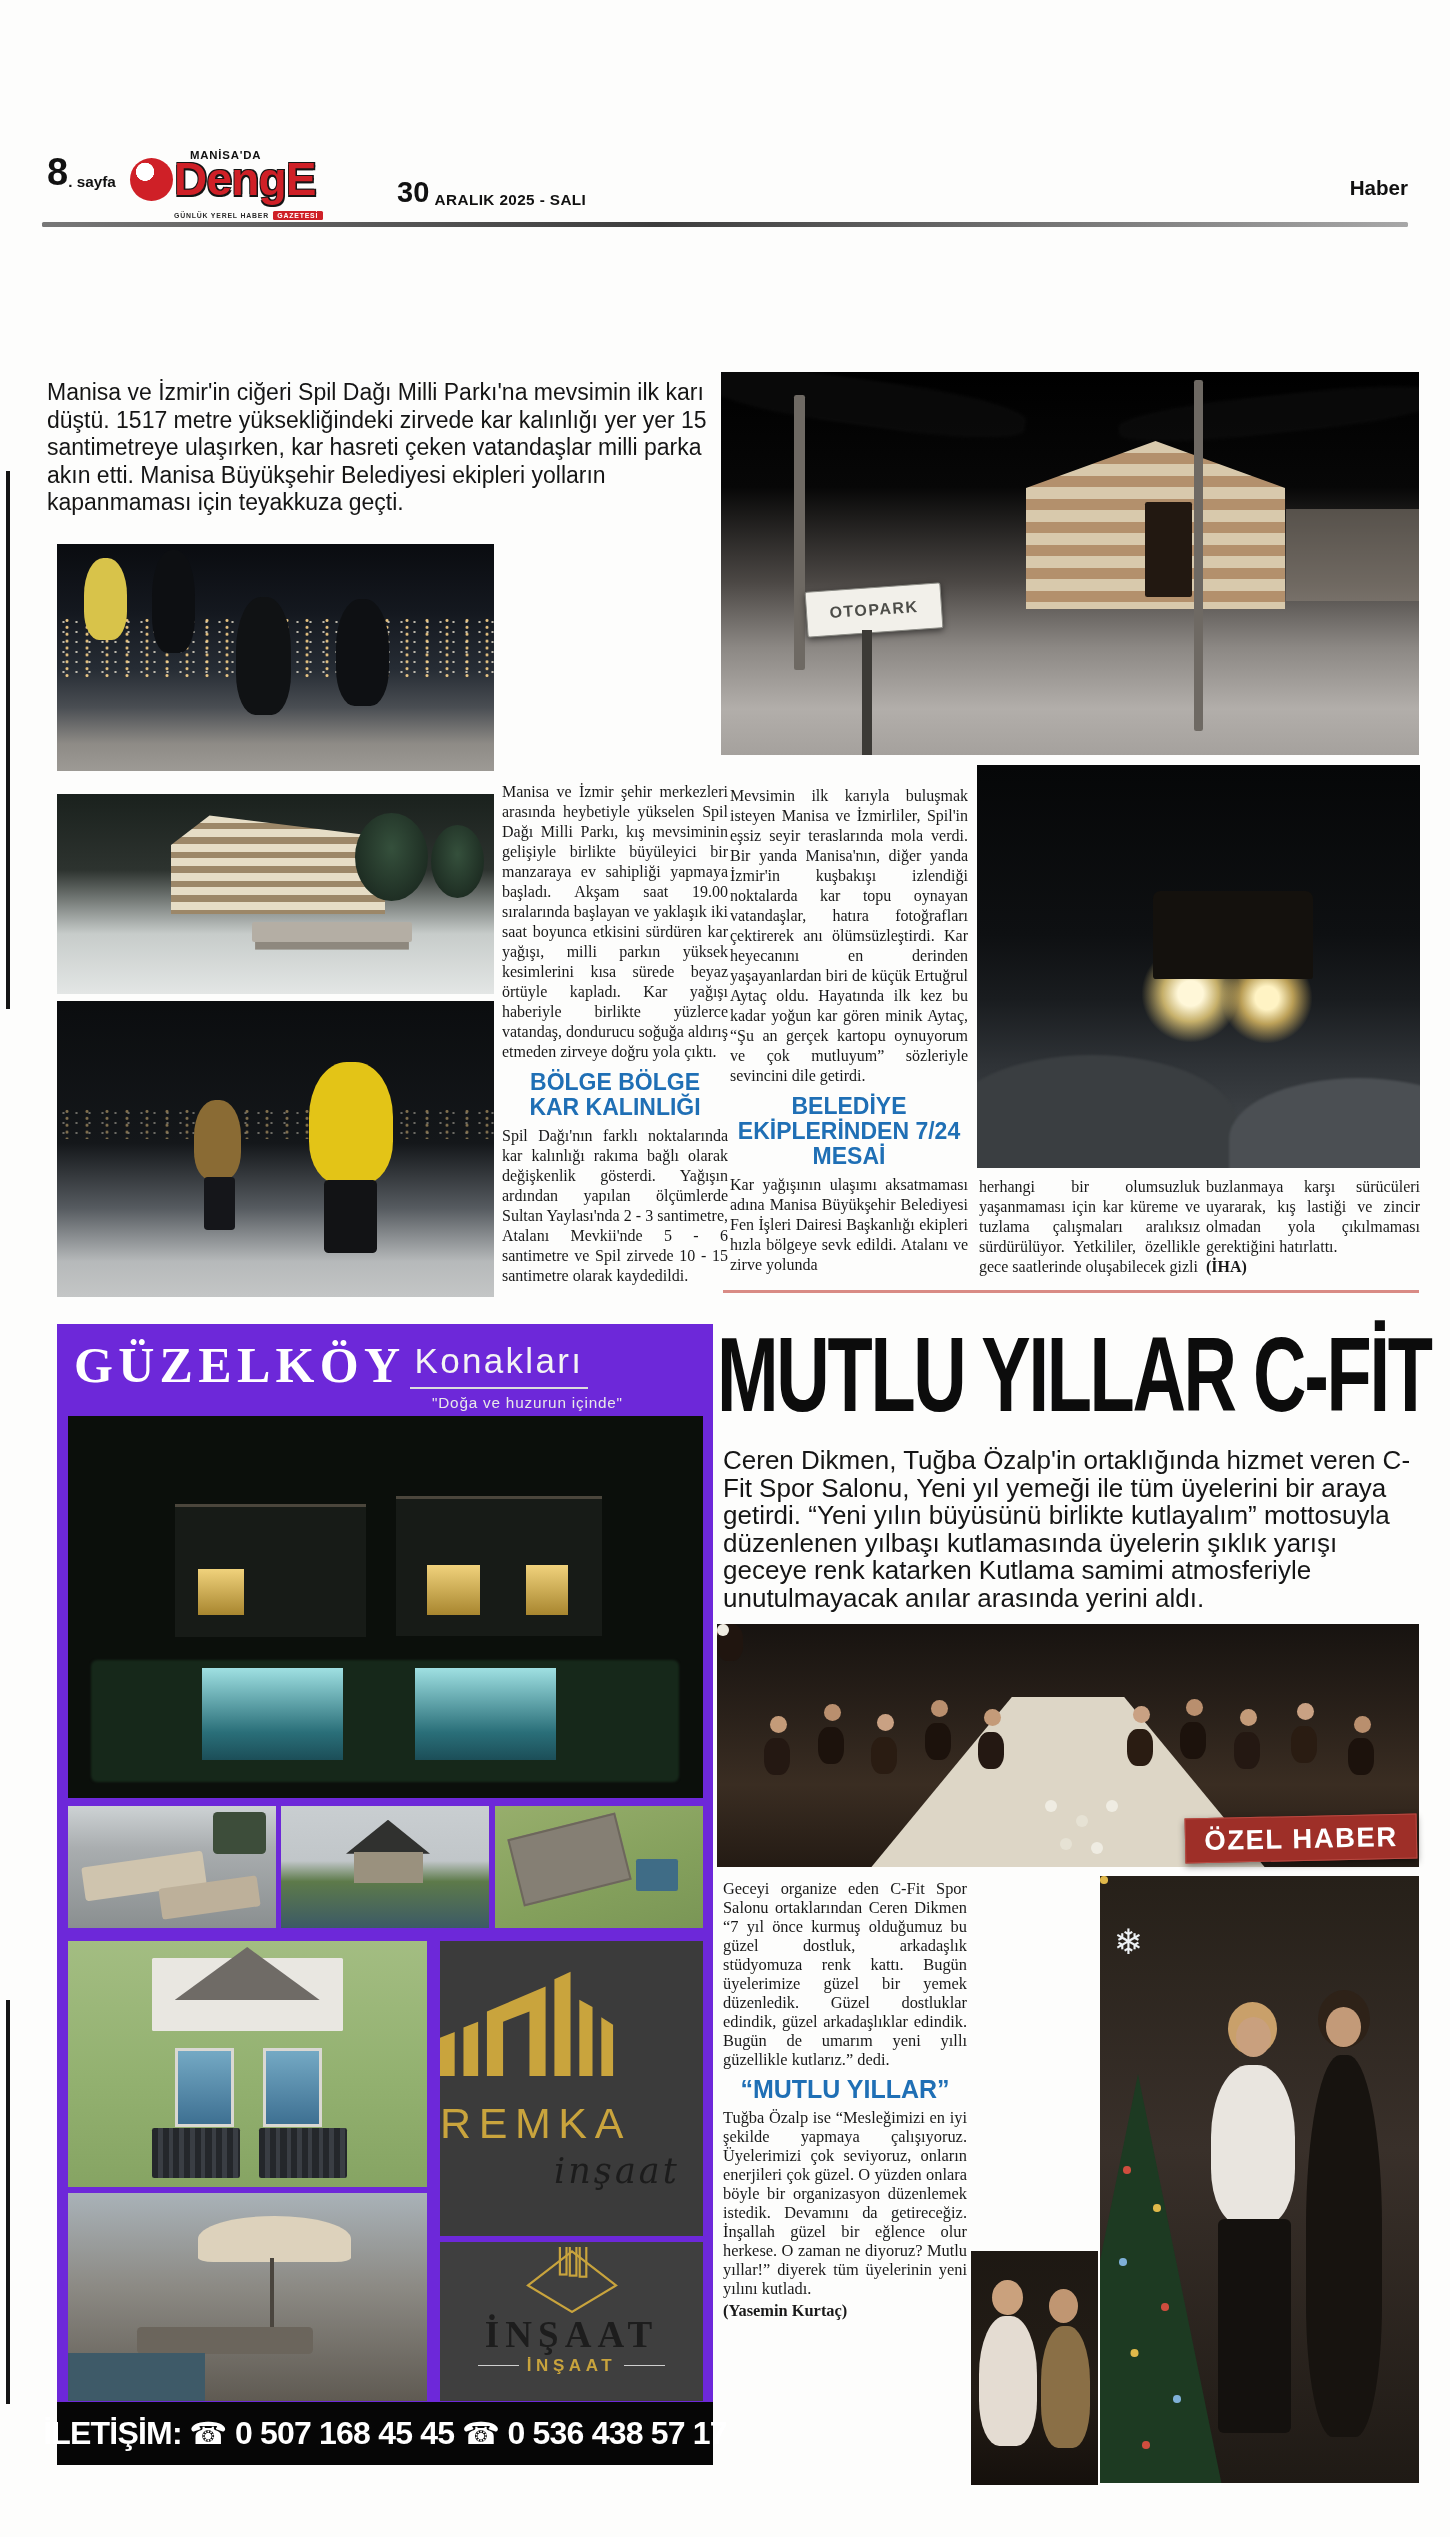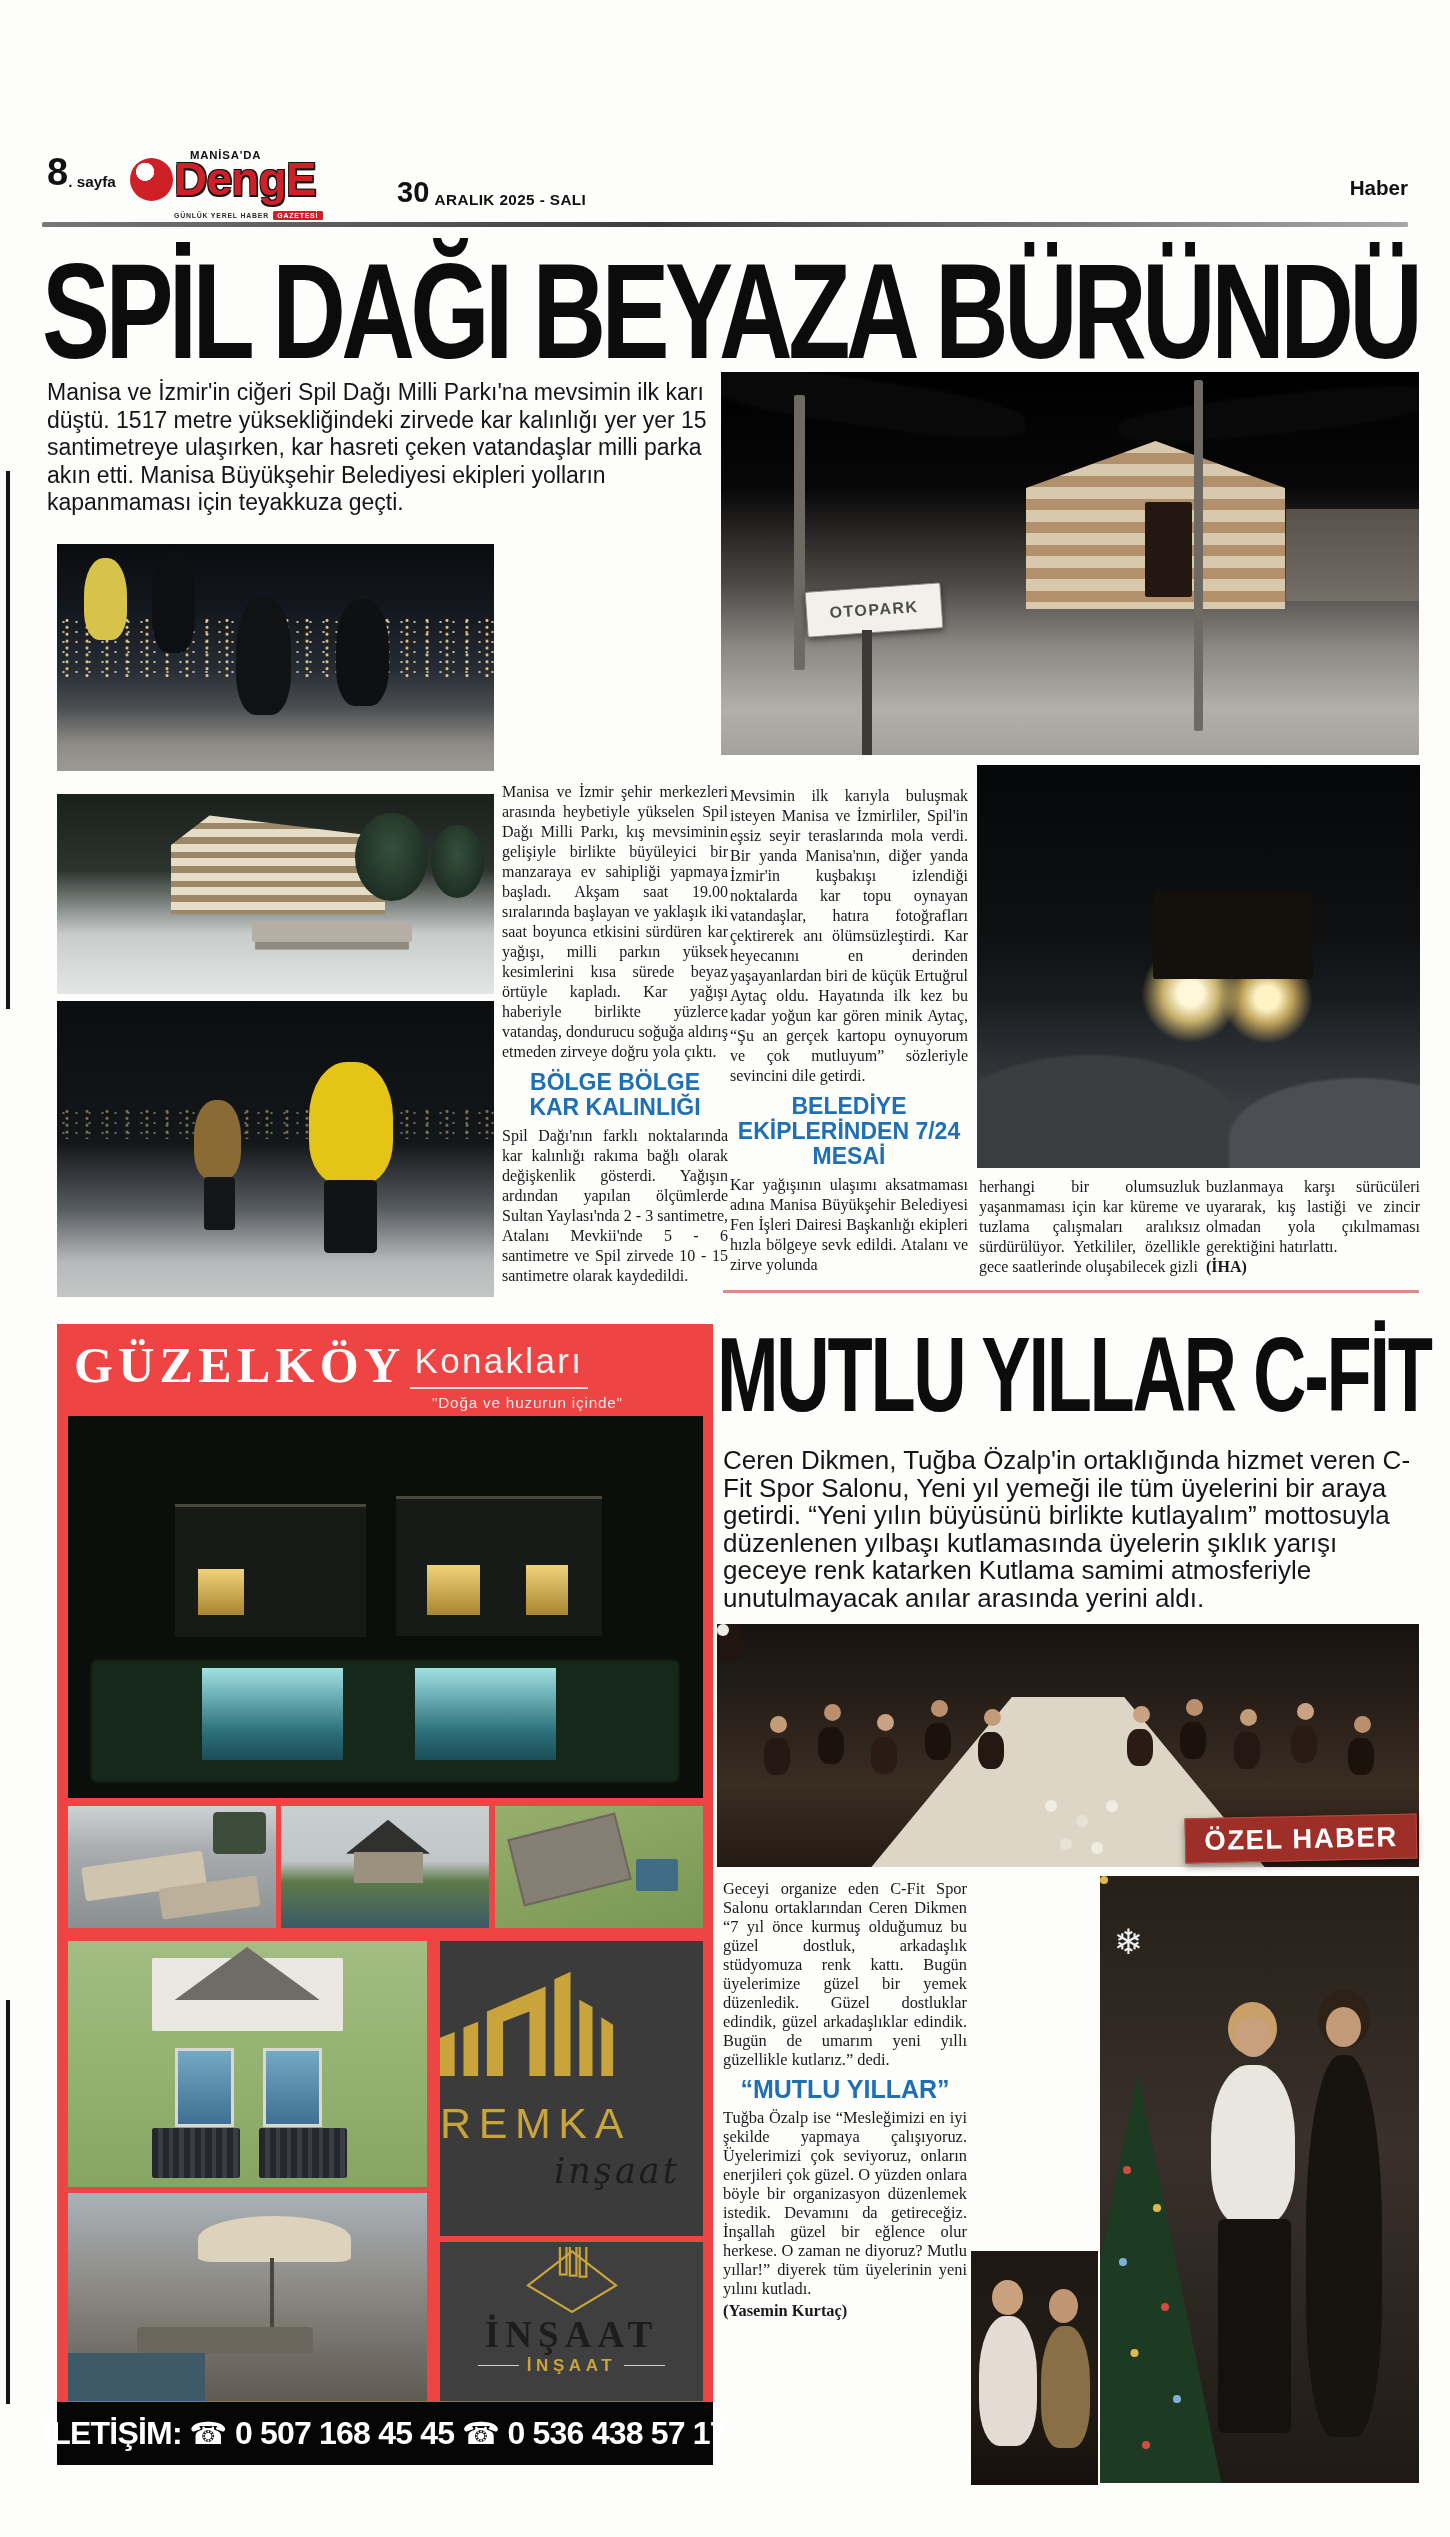--- a/index.html
+++ b/index.html
@@ -60,21 +60,21 @@
           clip-path:polygon(0 30%,18% 0,100% 22%,100% 100%,0 100%)}
   .tree-blob{position:absolute;background:radial-gradient(ellipse at 50% 40%,#35503c,#1d2c22 75%);border-radius:50%}
   .bench{position:absolute;background:#b4aea4;border-radius:2.3px;box-shadow:0 10.7px 0 -3.1px #8e887e}
   .ph-yellow{background:linear-gradient(180deg,#0b0d0f 0%,#14171a 48%,#565b60 70%,#b6b9ba 88%,#c4c6c6 100%)}
   .ph-plow{background:linear-gradient(180deg,#060708 0%,#0e1012 42%,#191c1f 58%,#2e3236 74%,#4a4e52 100%)}
   .glow{position:absolute;border-radius:50%}
   .plow-body{position:absolute;background:#14110d;border-radius:7.6px 7.6px 3.1px 3.1px}
   .snowbank{position:absolute;background:#3a3e41;border-radius:50% 50% 0 0;filter:blur(0.8px)}
 
   
-  .ad-box{background:#ef4444}
+  .ad-box{background:#6d28d9}
   .ad-title{font-family:"Liberation Serif",serif;font-weight:700;color:#fff;font-size:50px;letter-spacing:5.3px}
   .ad-title2{color:#f4f4f4;font-size:35px;font-weight:400;letter-spacing:2.3px;border-bottom:2.3px solid #ddd;padding:0 4.6px 6.1px}
   .ad-slogan{color:#e9e9e9;font-size:15.3px;letter-spacing:0.8px}
   .r-hero{background:linear-gradient(180deg,#05070５,#0b0f0b 35%,#10140e 70%,#0b0e0a 100%);background-color:#0b0f0b}
   .r-house{position:absolute;background:#171b17;border-top:3.1px solid #4b463c}
   .r-window{position:absolute;background:linear-gradient(#f0d27c,#a8862f)}
   .r-pool{position:absolute;background:linear-gradient(180deg,#9fe0e2,#2a6f79 70%,#1c4e58)}
   .r-lawn{position:absolute;background:#16281a;border-radius:6.1px;filter:blur(0.8px)}
   .thumb{position:absolute;overflow:hidden}
   .t1{background:linear-gradient(180deg,#cdd2d4 0%,#a9adaf 35%,#8a8f90 100%)}
@@ -141,23 +141,20 @@
 
   <div class="ab" style="left:397px;top:176px;display:flex;align-items:flex-end;gap:5.3px">
     <span class="date-day">30</span>
     <span class="date-rest">ARALIK 2025 - SALI</span>
   </div>
 
   <div class="ab section-label" style="left:1313px;top:176px;width:95px;text-align:right">Haber</div>
 
   <div class="ab head-rule" style="left:42px;top:222px;width:1366px;height:4.6px"></div>
 
-  <div class="ab" style="left:42px;top:235px;width:1366px;text-align:center">
-    <span class="megahead h1a">SPİL DAĞI BEYAZA BÜRÜNDÜ</span>
-  </div>
 
   <p class="ab lead" style="left:47px;top:379px;width:675px">Manisa ve İzmir'in ciğeri Spil Dağı Milli Parkı'na mevsimin ilk karı düştü. 1517 metre yüksekliğindeki zirvede kar kalınlığı yer yer 15 santimetreye ulaşırken, kar hasreti çeken vatandaşlar milli parka akın etti. Manisa Büyükşehir Belediyesi ekipleri yolların kapanmaması için teyakkuza geçti.</p>
 
   <div class="photo ph-otopark" style="left:721px;top:372px;width:698px;height:383px">
     <div class="branch" style="left:-15.3px;top:7.6px;width:321px;height:46px;transform:rotate(8deg)"></div>
     <div class="branch" style="left:397px;top:23px;width:321px;height:38px;transform:rotate(-6deg)"></div>
     <div class="cabin1" style="left:305px;top:69px;width:259px;height:168px"></div>
     <div class="cabin-door" style="left:424px;top:130px;width:47px;height:95px"></div>
     <div class="ab" style="left:565px;top:137px;width:153px;height:92px;background:#8d8378;opacity:.55"></div>
     <div class="trunk" style="left:73px;top:23px;width:11.4px;height:275px"></div>

